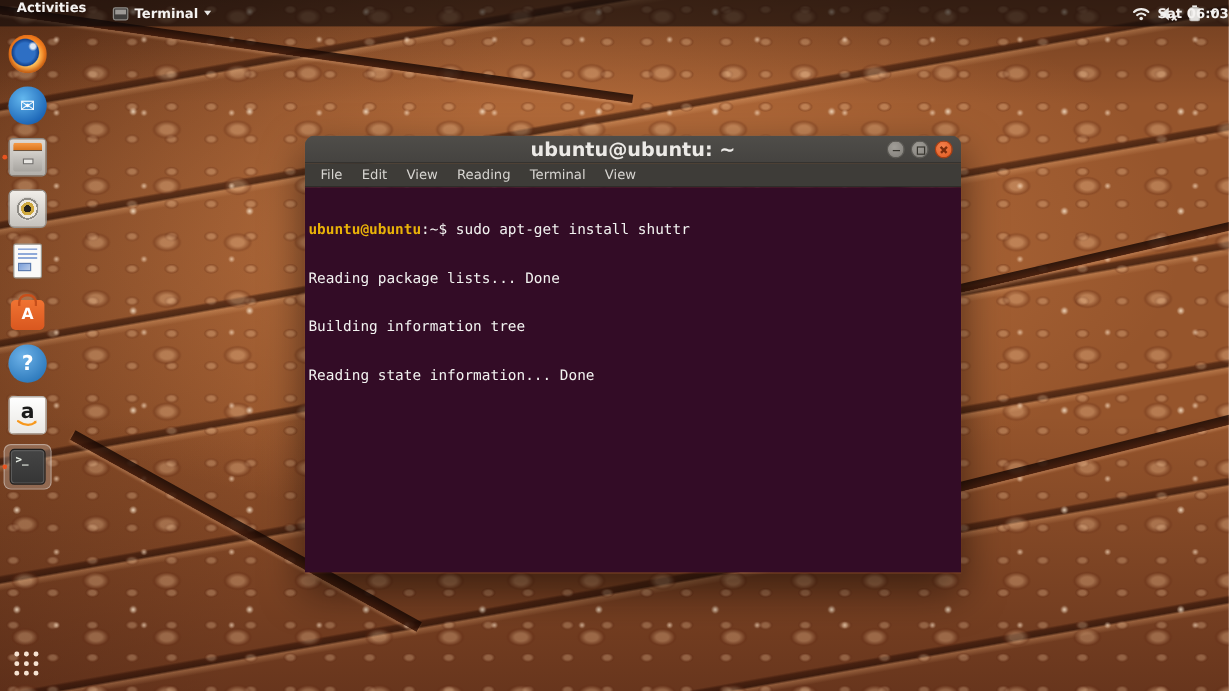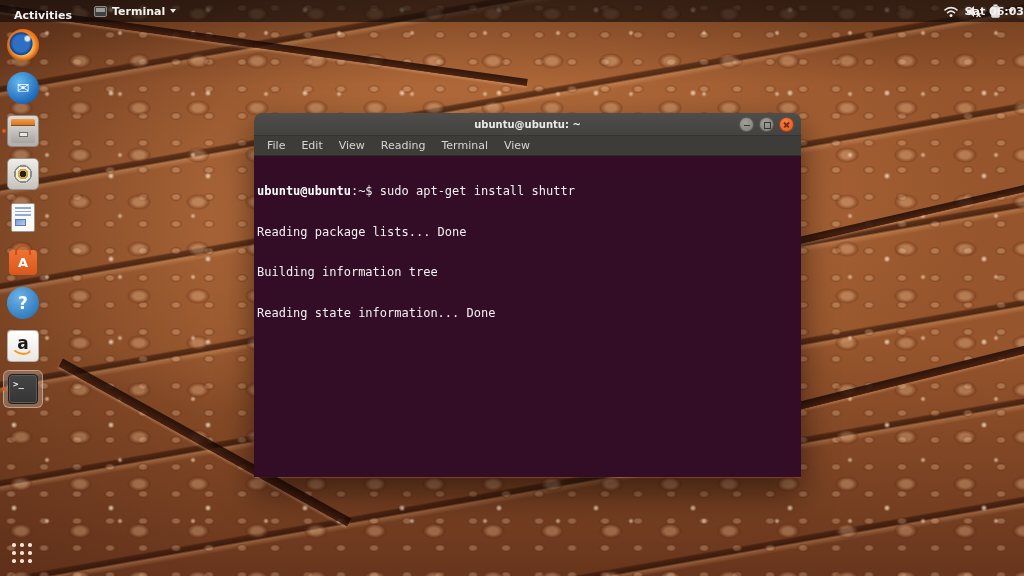--- a/index.html
+++ b/index.html
@@ -27,21 +27,21 @@
   .seam3 { left:788px; top:205px; width:300px; height:7px; transform:rotate(-13deg); }
   .seam4 { left:775px; top:368px; width:320px; height:8px; transform:rotate(-14deg); }
 
   
   .topbar {
     position:absolute; left:0; top:0; width:1024px; height:22px;
     background:rgba(14,9,9,0.62);
     display:flex; align-items:center;
     color:#f4f2f0; font-size:11px; font-weight:bold;
   }
-  .tb-activities { padding:0 14px; height:100%; display:flex; align-items:flex-end; }
+  .tb-activities { padding:0 14px; height:100%; display:flex; align-items:flex-start; }
   .tb-appmenu { display:flex; align-items:center; gap:5px; padding:0 8px; height:100%; }
   .tb-termicon { width:13px; height:11px; background:#413f3d; border:1px solid #8d8a86; border-radius:2px; position:relative; }
   .tb-termicon::after { content:""; position:absolute; left:1px; top:1px; right:1px; height:4px; background:#9d9a96; }
   .caret-down { width:0; height:0; border-left:3.5px solid transparent; border-right:3.5px solid transparent; border-top:4px solid #e8e6e3; }
   .tb-clock { position:absolute; left:0; right:0; text-align:right; pointer-events:none; }
   .tb-status { margin-left:auto; display:flex; align-items:center; gap:7px; padding:0 10px; height:100%; }
 
   
   .dock { position:absolute; left:2px; top:27px; width:44px; display:flex; flex-direction:column; gap:7px; }
   .dock-item { position:relative; width:38px; height:36px; display:flex; align-items:center; justify-content:center; margin-left:2px; }
@@ -82,36 +82,36 @@
     box-shadow:inset 0 0 0 1px #5a5a5a; color:#e9efe6; font-family:"DejaVu Sans Mono",monospace; font-weight:bold; font-size:9px; padding:4px 0 0 4px; }
   .show-apps { position:absolute; left:12px; top:543px; width:21px; height:21px; display:grid;
     grid-template-columns:repeat(3,1fr); grid-template-rows:repeat(3,1fr); gap:3px; }
   .show-apps i { width:3.5px; height:3.5px; border-radius:50%; background:#f6e3d2; }
 
   
   .window { position:absolute; left:254px; top:113px; width:547px; height:365px;
     border-radius:8px 8px 0 0; box-shadow:0 14px 34px rgba(10,4,2,0.55); overflow:hidden; }
   .titlebar { height:23px; background:linear-gradient(#4f4d49,#454340); display:flex; align-items:center; justify-content:center; position:relative;
     border-bottom:1px solid #353330; }
-  .title { color:#eceae7; font-size:10px; font-weight:bold;text-align:right; }
+  .title { color:#eceae7; font-size:16px; font-weight:bold;text-align:right; }
   .controls { position:absolute; right:7px; top:4px; display:flex; gap:5px; }
   .wbtn { width:15px; height:15px; border-radius:50%; position:relative; }
   .wbtn-min, .wbtn-max { background:radial-gradient(circle at 40% 35%, #a19e98, #807d78); border:1px solid #5c5a55; }
   .wbtn-close { background:radial-gradient(circle at 40% 35%, #f4824e, #e0581e); border:1px solid #a83f14; }
   .wbtn-min::after { content:""; position:absolute; left:3.5px; top:6.5px; width:6px; height:1.6px; background:#37352f; }
   .wbtn-max::after { content:""; position:absolute; left:4px; top:4px; width:5px; height:5px; border:1.3px solid #37352f; }
   .wbtn-close::before, .wbtn-close::after { content:""; position:absolute; left:3px; top:6px; width:7px; height:1.5px; background:#7c2d0c; }
   .wbtn-close::before { transform:rotate(45deg); }
   .wbtn-close::after { transform:rotate(-45deg); }
   .menubar { height:20px; background:#3e3c38; display:flex; align-items:center; padding-left:5px;
     color:#d7d5d1; font-size:11px; border-bottom:1px solid #2e2c29; }
   .menu-item { padding:0 8px; height:100%; display:flex; align-items:center; }
   .term-body { height:321px; background:#330c26; padding:2px 0 0 3px;
     font-family:"DejaVu Sans Mono","Liberation Mono",monospace; font-size:12px; line-height:13.5px; color:#f2f2f0; white-space:pre; }
-  .p-user { color:#ffffff; font-weight:bold; }
+  .p-user { color:#eab308; font-weight:bold; }
   .cmd { padding-left:1ch; }
   .cursor { display:inline-block; width:7px; height:12px; border:1px solid #d6d6d4; margin-left:7px; vertical-align:-2px; background:transparent; }
 </style>
 </head>
 <body>
 
 <div class="wallpaper">
   <div class="seam seam1"></div>
   <div class="seam seam2"></div>
   <div class="seam seam3"></div>

